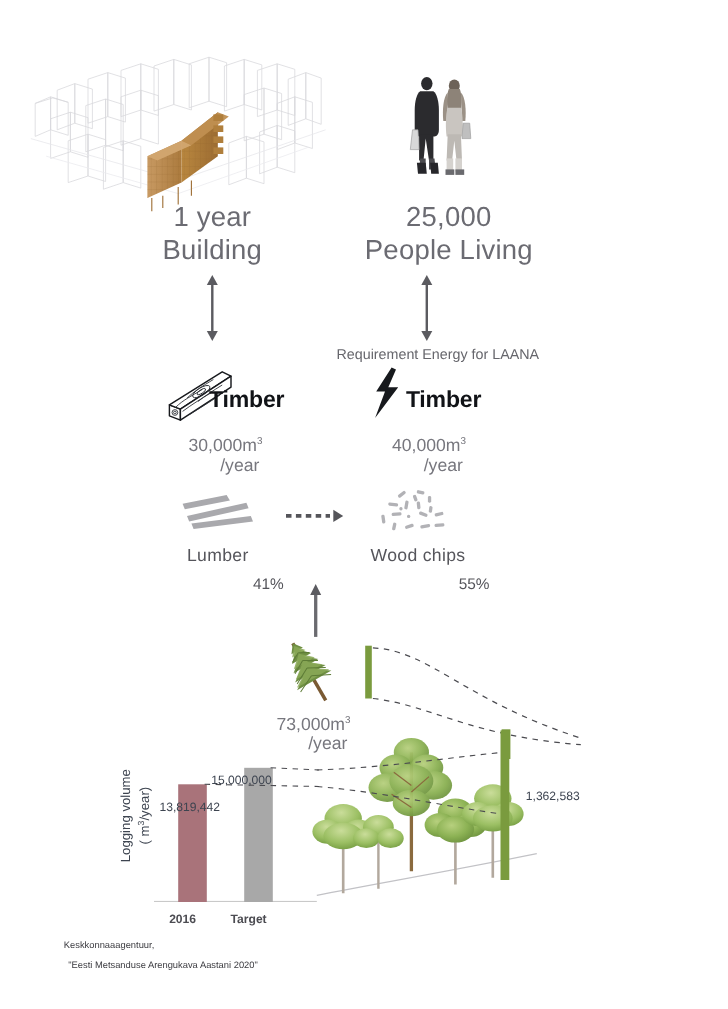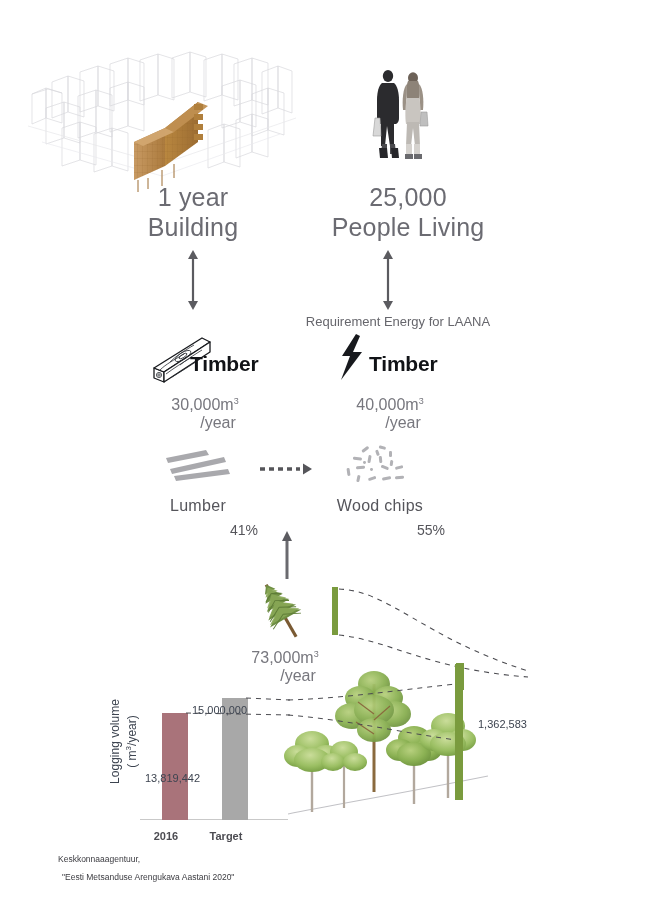--- a/index.html
+++ b/index.html
@@ -479,21 +479,21 @@
     </svg>
   </div>
 
   <div class="abs" style="left:288px; top:680px;">
     <svg width="180" height="140" viewBox="0 0 180 140">
       <path d="M0,35 C60,40 110,52 168,60" stroke="#4b4b50" stroke-width="1" fill="none" stroke-dasharray="5,5"></path>
       <path d="M0,20 C60,18 110,10 168,4" stroke="#4b4b50" stroke-width="1" fill="none" stroke-dasharray="5,5"></path>
     </svg>
   </div>
 
-  <div class="abs chart-num" style="left:145px; top:772px;">13,819,442</div>
+  <div class="abs chart-num" style="left:145px; top:728px;">13,819,442</div>
   <div class="abs chart-num" style="left:192px; top:704px;">15,000,000</div>
 
   <div class="abs axis-cat" style="left:143px; top:830px; width:46px;">2016</div>
   <div class="abs axis-cat" style="left:200px; top:830px; width:52px;">Target</div>
 
   <div class="abs source" style="left:58px; top:846px; width:260px;">
     <div>Keskkonnaaagentuur,</div>
     <div style="margin-left:4px;">"Eesti Metsanduse Arengukava Aastani 2020"</div>
   </div>
 

